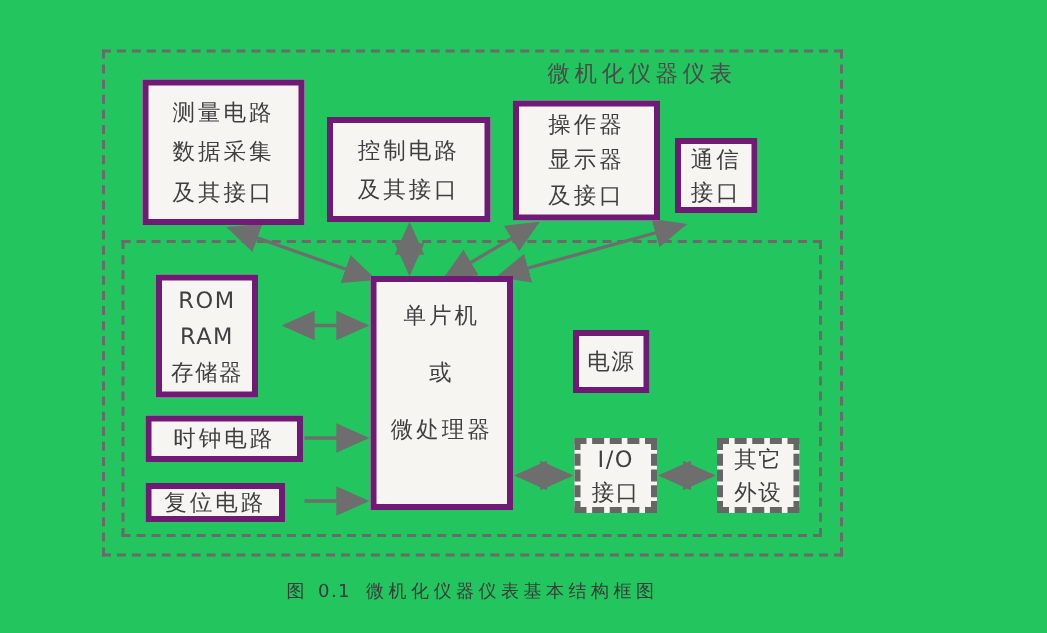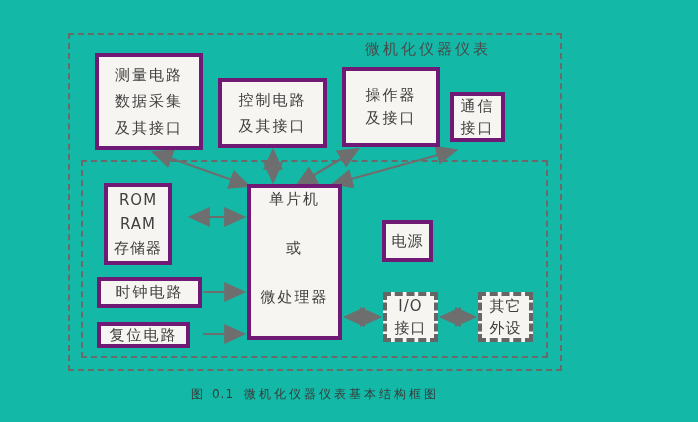--- a/index.html
+++ b/index.html
@@ -2,21 +2,21 @@
 <html><head>
 <meta charset="utf-8">
 <style>
   html,body{margin:0;padding:0;}
   body{
     font-family:"DejaVu Sans","Liberation Sans",sans-serif;
     background:#e9e7e2;
   }
   .page{
     position:relative;width:698px;height:422px;
-    background:#14b8a6;overflow:hidden;
+    background:#22c55e;overflow:hidden;
     color:#3f3f3f;
   }
   .frame{
     position:absolute;box-sizing:border-box;
     border:2px dashed #6a6a6a;
   }
   .box{
     position:absolute;box-sizing:border-box;
     border:4px solid #701a75;
     background:#f6f5f1;
@@ -34,21 +34,21 @@
     position:absolute;font-size:15px;letter-spacing:3px;
     color:#4a4a4a;z-index:2;white-space:nowrap;
   }
   .caption{
     position:absolute;left:75px;top:386px;width:480px;
     text-align:center;font-size:12px;letter-spacing:3px;
     color:#3a3a3a;white-space:nowrap;z-index:2;
   }
   .caption .fignum{letter-spacing:1px;padding:0 10px 0 6px;}
   svg.wires{position:absolute;left:0;top:0;z-index:2;pointer-events:none;}
-  .cpu-box{line-height:1.2;gap:31px;font-size:15px;}
+  .cpu-box{line-height:1.2;gap:20px;font-size:15px;}
 </style>
 </head>
 <body>
 
 <div class="page">
 
   <div class="frame" style="left:68px;top:33px;width:494px;height:338px;"></div>
   <div class="region-label" style="left:365px;top:40px;">微机化仪器仪表</div>
 
   <div class="frame" style="left:81px;top:160px;width:467px;height:198px;"></div>
@@ -59,20 +59,21 @@
     <div class="ln">及其接口</div>
   </div>
 
   <div class="box" style="left:218px;top:78px;width:109px;height:70px;">
     <div class="ln">控制电路</div>
     <div class="ln">及其接口</div>
   </div>
 
   <div class="box" style="left:342px;top:67px;width:98px;height:80px;line-height:1.55;">
     <div class="ln">操作器</div>
+    <div class="ln">显示器</div>
     <div class="ln">及接口</div>
   </div>
 
   <div class="box" style="left:450px;top:92px;width:55px;height:50px;line-height:1.5;">
     <div class="ln">通信</div>
     <div class="ln">接口</div>
   </div>
 
   <div class="box" style="left:104px;top:183px;width:68px;height:82px;line-height:1.6;letter-spacing:1px;">
     <div class="ln">ROM</div>

